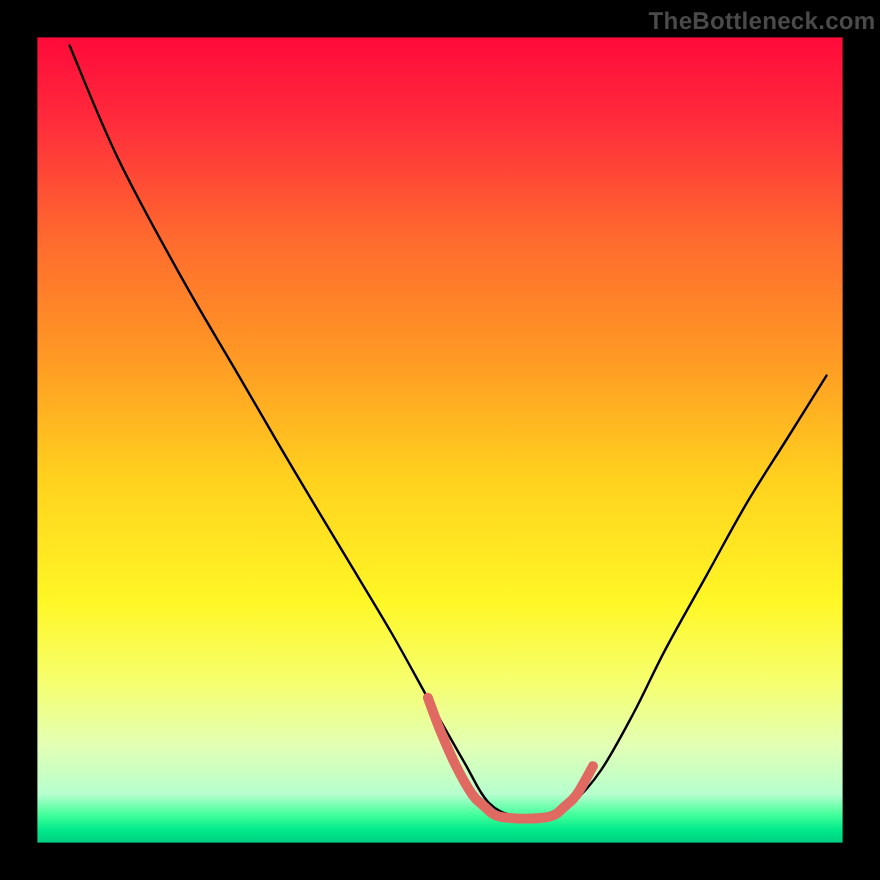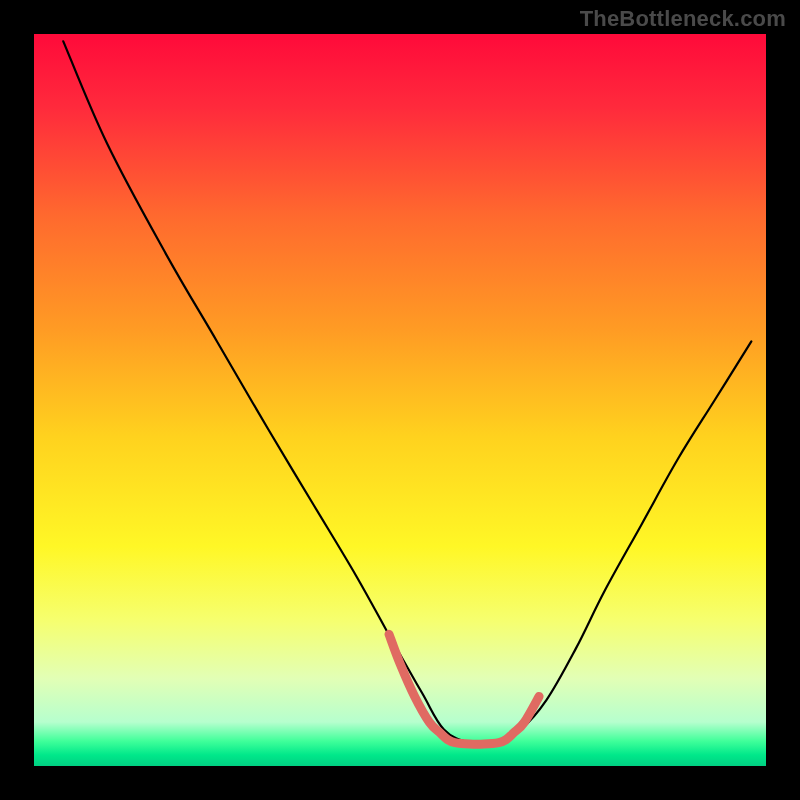--- a/index.html
+++ b/index.html
@@ -13,21 +13,21 @@
   }
   .stage {
     position: relative;
     width: 800px;
     height: 800px;
     background: #000;
   }
   .watermark {
     position: absolute;
     top: 6px;
-    right: 14px;
+    right: 4px;
     color: #4a4a4a;
     font-size: 22px;
     font-weight: 600;
     letter-spacing: 0.2px;
     z-index: 10;
     user-select: none;
     pointer-events: none;
   }
   svg {
     position: absolute;

